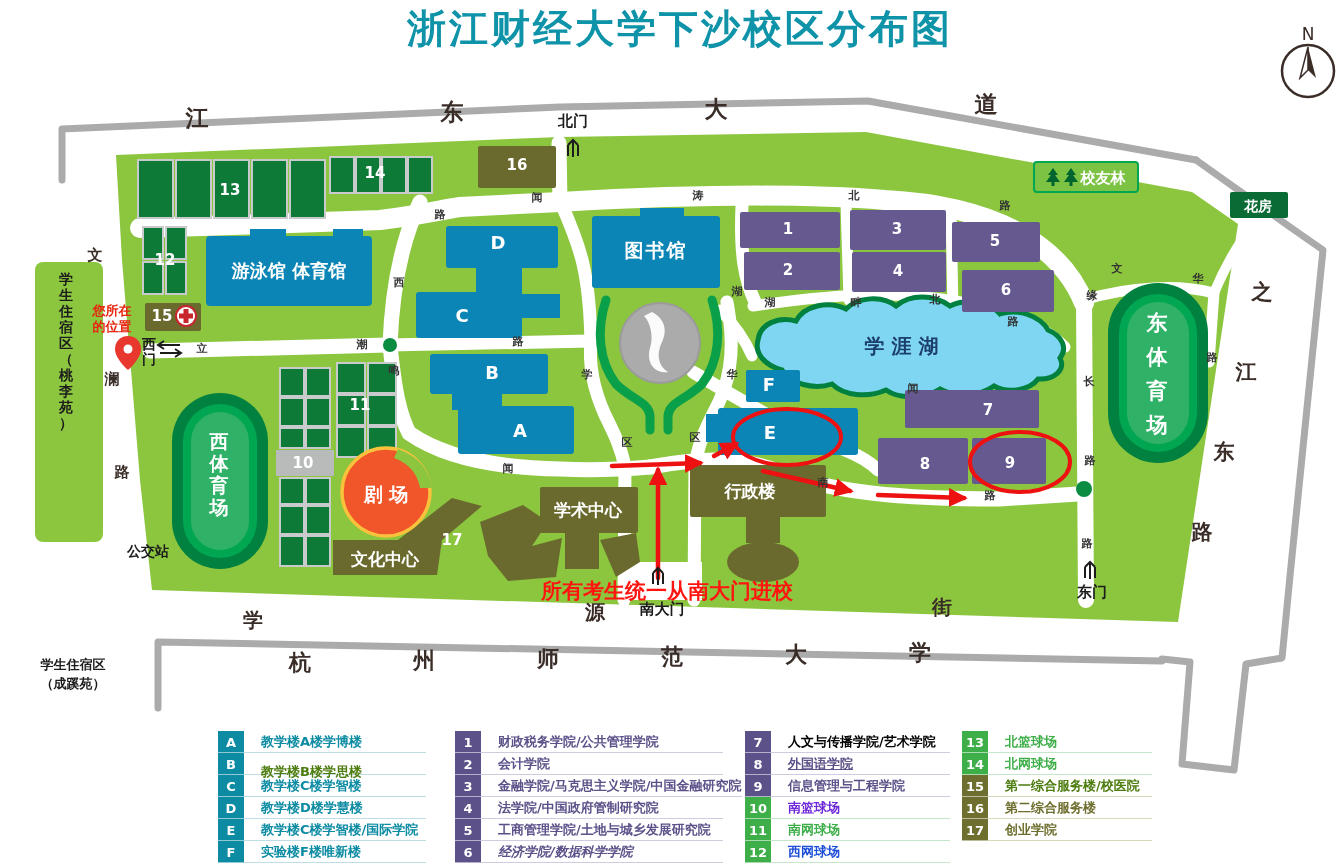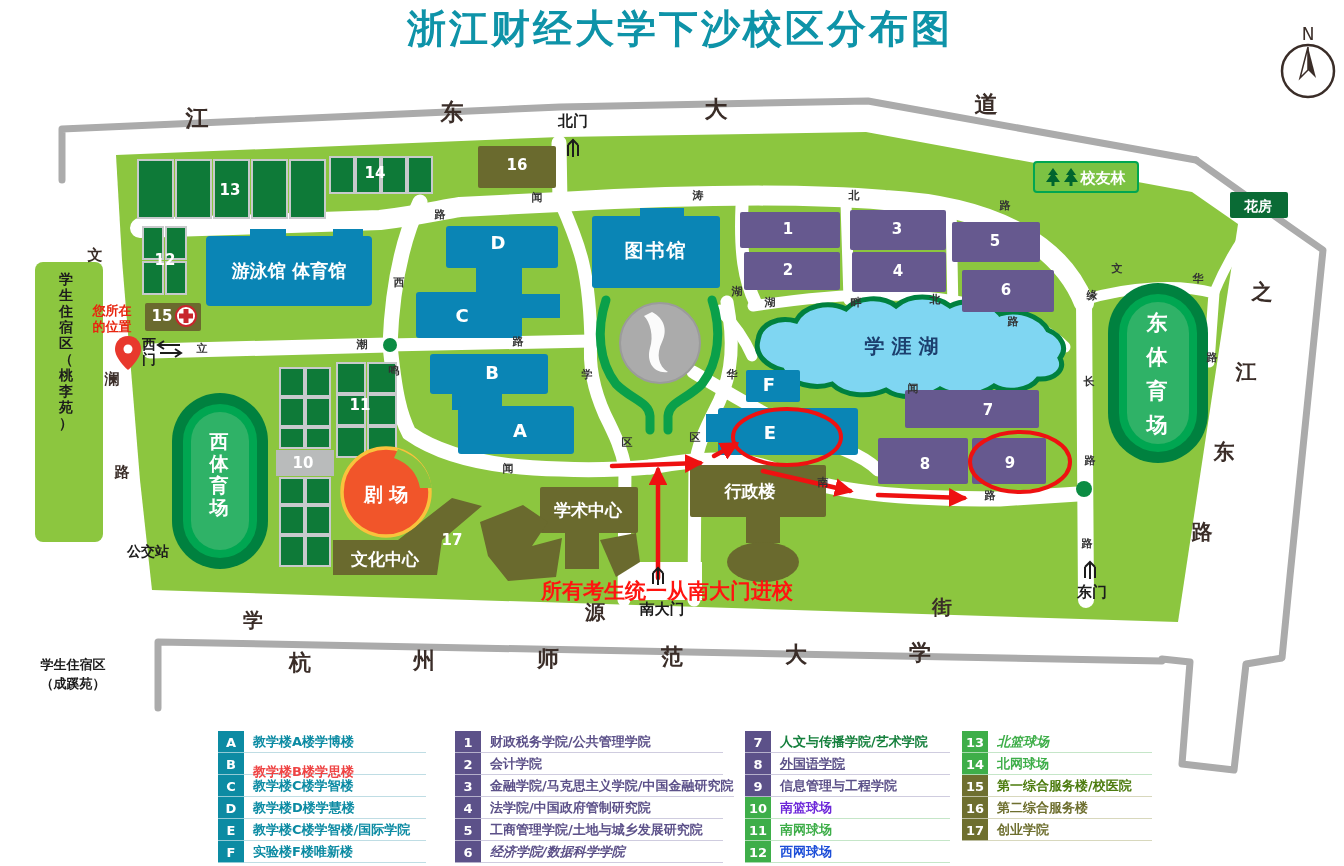--- a/index.html
+++ b/index.html
@@ -12,21 +12,21 @@
   #map-svg text{font-family:"DejaVu Sans",sans-serif}
   #legend{position:absolute;top:0;left:0;width:1344px;height:866px;z-index:2;pointer-events:none}
   .lcol{position:absolute;top:731px}
   .lcol0{left:218px;width:208px}
   .lcol1{left:455px;width:268px}
   .lcol2{left:745px;width:205px}
   .lcol3{left:962px;width:190px}
   .lrow{display:flex;align-items:stretch;height:22px}
   .lbadge{width:26px;flex:none;display:flex;align-items:center;justify-content:center;
           color:#fff;font-weight:bold;font-size:13px;box-shadow:inset 0 -1px 0 rgba(255,255,255,.55)}
-  .llabel{flex:1;display:flex;align-items:center;padding-left:9px;font-weight:bold;
+  .llabel{flex:1;display:flex;align-items:center;padding-left:17px;font-weight:bold;
           font-size:13px;white-space:nowrap;border-bottom:1px solid transparent}
 </style>
 </head>
 <body>
 
 <div id="page-title">浙江财经大学下沙校区分布图</div>
 
 <svg id="map-svg" width="1344" height="866" viewBox="0 0 1344 866">
   <defs>
     <marker id="arr" viewBox="0 0 10 10" refX="8" refY="5" markerWidth="4.2" markerHeight="4.2" orient="auto-start-reverse">
@@ -355,21 +355,21 @@
 </svg>
 
 <div id="legend">
   <div class="lcol lcol0">
       <div class="lrow">
         <div class="lbadge" style="background: rgb(12, 139, 163);">A</div>
         <div class="llabel" style="color: rgb(12, 139, 163); border-bottom-color: rgb(191, 221, 228);">教学楼A楼学博楼</div>
       </div>
       <div class="lrow">
         <div class="lbadge" style="background: rgb(12, 139, 163);">B</div>
-        <div class="llabel" style="color: #ef4444; border-bottom-color: rgb(191, 221, 228); margin-top: 16px;">教学楼B楼学思楼</div>
+        <div class="llabel" style="color: #4d7c0f; border-bottom-color: rgb(191, 221, 228); margin-top: 16px;">教学楼B楼学思楼</div>
       </div>
       <div class="lrow">
         <div class="lbadge" style="background: rgb(12, 139, 163);">C</div>
         <div class="llabel" style="color: rgb(12, 139, 163); border-bottom-color: rgb(191, 221, 228);">教学楼C楼学智楼</div>
       </div>
       <div class="lrow">
         <div class="lbadge" style="background: rgb(12, 139, 163);">D</div>
         <div class="llabel" style="color: rgb(12, 139, 163); border-bottom-color: rgb(191, 221, 228);">教学楼D楼学慧楼</div>
       </div>
       <div class="lrow">
@@ -403,21 +403,21 @@
         <div class="llabel" style="color: rgb(92, 81, 137); border-bottom-color: rgb(207, 204, 223);">工商管理学院/土地与城乡发展研究院</div>
       </div>
       <div class="lrow">
         <div class="lbadge" style="background: rgb(92, 81, 137);">6</div>
         <div class="llabel" style="color: rgb(92, 81, 137); border-bottom-color: rgb(207, 204, 223); font-style: italic;">经济学院/数据科学学院</div>
       </div>
     </div>
   <div class="lcol lcol2">
       <div class="lrow">
         <div class="lbadge" style="background: rgb(92, 81, 137);">7</div>
-        <div class="llabel" style="color: #15803d; border-bottom-color: rgb(207, 204, 223);">人文与传播学院/艺术学院</div>
+        <div class="llabel" style="color: #000000; border-bottom-color: rgb(207, 204, 223);">人文与传播学院/艺术学院</div>
       </div>
       <div class="lrow">
         <div class="lbadge" style="background: rgb(92, 81, 137);">8</div>
         <div class="llabel" style="color: rgb(92, 81, 137); border-bottom-color: rgb(207, 204, 223); text-decoration: underline;">外国语学院</div>
       </div>
       <div class="lrow">
         <div class="lbadge" style="background: rgb(92, 81, 137);">9</div>
         <div class="llabel" style="color: rgb(92, 81, 137); border-bottom-color: rgb(207, 204, 223); text-align: center;">信息管理与工程学院</div>
       </div>
       <div class="lrow">
@@ -429,21 +429,21 @@
         <div class="llabel" style="color: rgb(62, 174, 73); border-bottom-color: rgb(197, 230, 200);">南网球场</div>
       </div>
       <div class="lrow">
         <div class="lbadge" style="background: rgb(62, 174, 73);">12</div>
         <div class="llabel" style="color: #1d4ed8; border-bottom-color: rgb(197, 230, 200);">西网球场</div>
       </div>
     </div>
   <div class="lcol lcol3">
       <div class="lrow">
         <div class="lbadge" style="background: rgb(62, 174, 73);">13</div>
-        <div class="llabel" style="color: rgb(62, 174, 73); border-bottom-color: rgb(197, 230, 200); font-style: italic;">北篮球场</div>
+        <div class="llabel" style="color: rgb(62, 174, 73); border-bottom-color: rgb(197, 230, 200);">北篮球场</div>
       </div>
       <div class="lrow">
         <div class="lbadge" style="background: rgb(62, 174, 73);">14</div>
         <div class="llabel" style="color: rgb(62, 174, 73); border-bottom-color: rgb(197, 230, 200);">北网球场</div>
       </div>
       <div class="lrow">
         <div class="lbadge" style="background: rgb(110, 111, 47);">15</div>
         <div class="llabel" style="color: #4d7c0f; border-bottom-color: rgb(216, 216, 189);">第一综合服务楼/校医院</div>
       </div>
       <div class="lrow">

